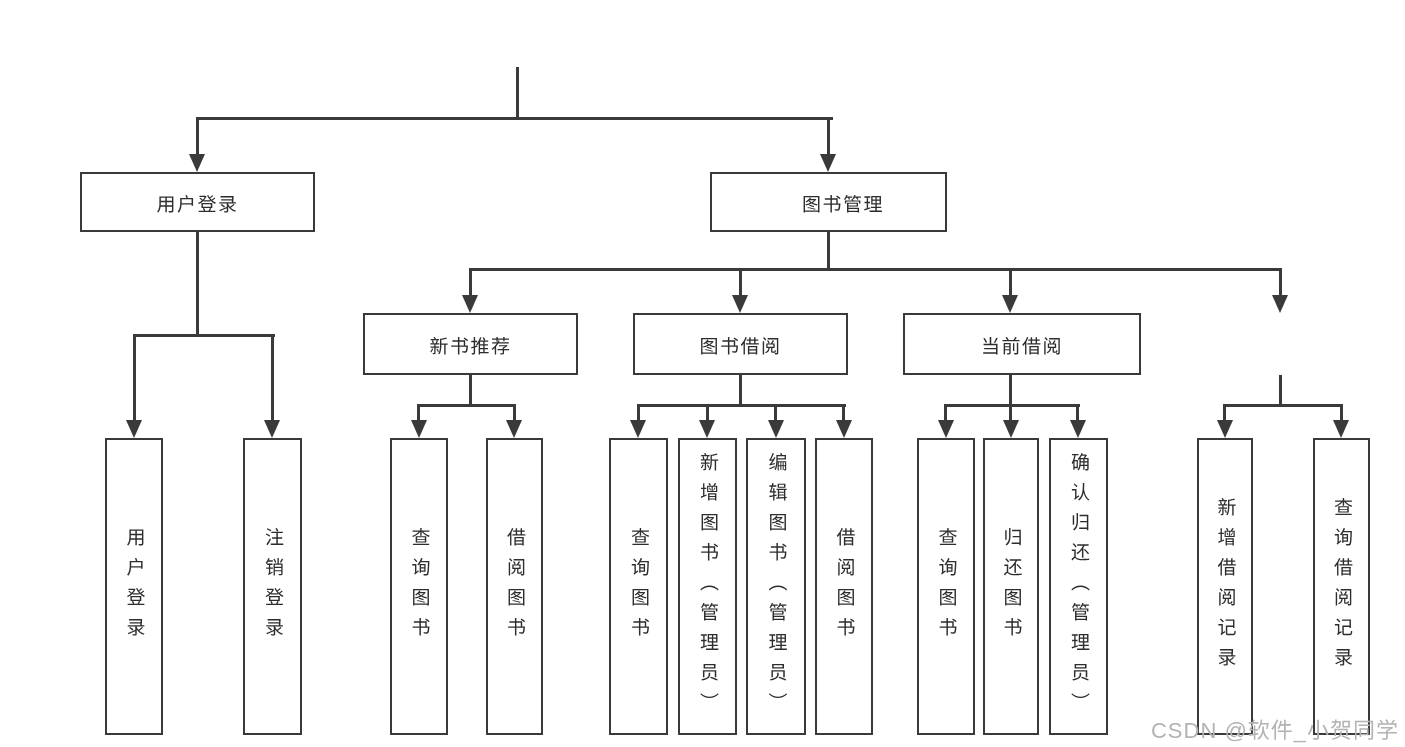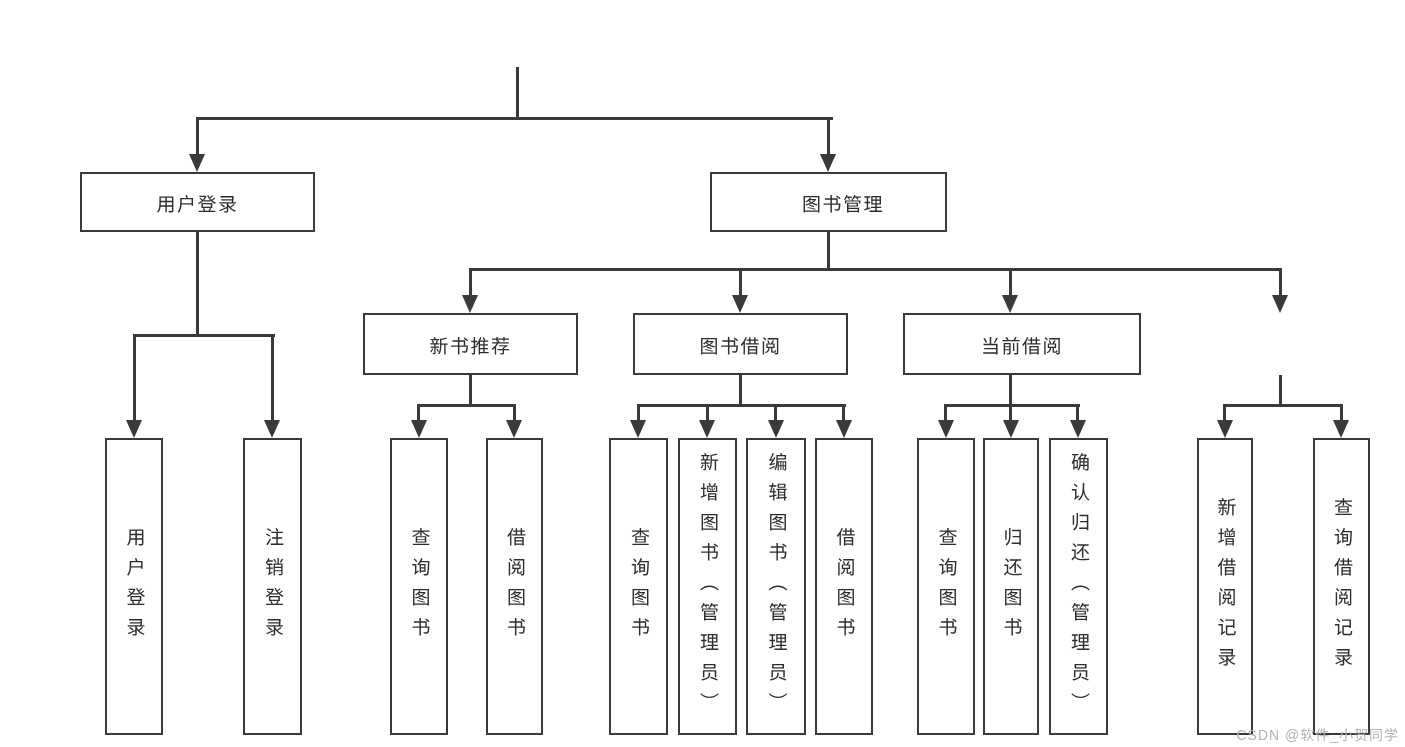--- a/index.html
+++ b/index.html
@@ -6,21 +6,21 @@
   body{font-family:"Liberation Sans","DejaVu Sans",sans-serif;}
   .canvas{position:relative;width:1405px;height:747px;background:#ffffff;overflow:hidden;color:#2d2d2d;}
   .node{position:absolute;border:2.5px solid #3a3a3a;background:#ffffff;display:flex;
         align-items:center;justify-content:center;box-sizing:border-box;}
   .h-label{font-size:19px;letter-spacing:1.5px;color:#2d2d2d;white-space:nowrap;}
   .v-label{writing-mode:vertical-rl;text-orientation:mixed;font-size:19px;
            letter-spacing:11px;line-height:1;color:#2d2d2d;}
   .line{position:absolute;background:#3a3a3a;}
   .arrow{position:absolute;width:0;height:0;border-left:8px solid transparent;
          border-right:8px solid transparent;border-top:18px solid #3a3a3a;}
-  .watermark{position:absolute;right:6px;bottom:3px;font-size:14px;color:#b3b3b3;
+  .watermark{position:absolute;right:6px;bottom:3px;font-size:22px;color:#b3b3b3;
              letter-spacing:1px;white-space:nowrap;}
 </style>
 </head>
 <body>
 
 <div class="canvas">
 
   <div id="connectors">
       <div class="line" style="left: 516px; top: 67px; width: 3px; height: 53px;"></div>
       <div class="line" style="left: 196px; top: 117px; width: 637px; height: 3px;"></div>

